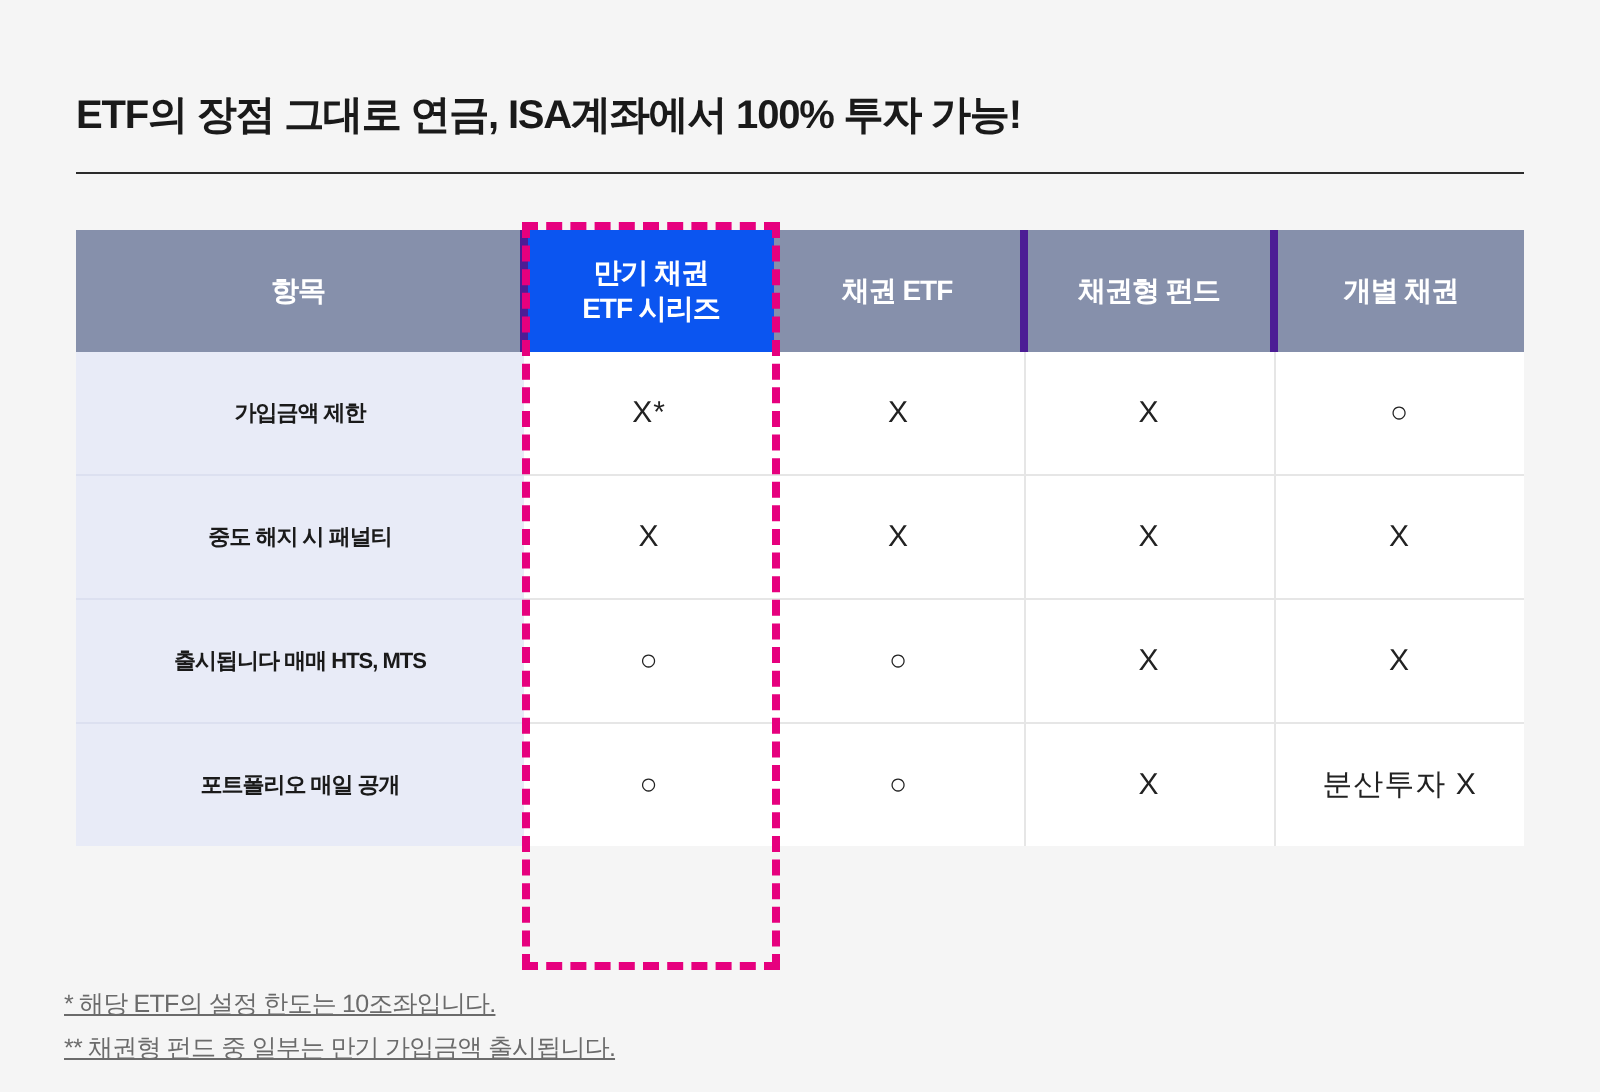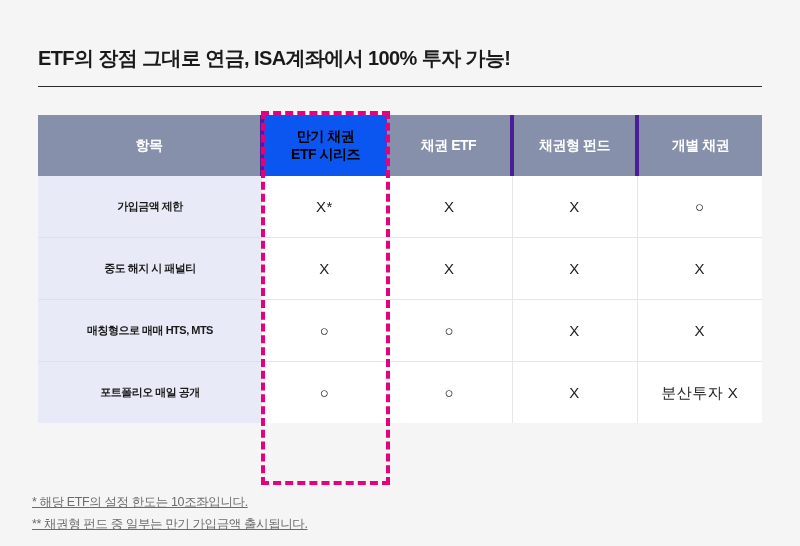--- a/index.html
+++ b/index.html
@@ -70,21 +70,21 @@
     letter-spacing: -0.5px;
     text-align: center;
     vertical-align: middle;
     border-right: 4px solid #4c1d95;
     padding: 0;
     line-height: 1.25;
   }
   thead th:last-child { border-right: none; }
   thead th.hl {
     background: #0B55F0;
-    color: #000000;
+    color: #ffffff;
     border-right: none;
     position: relative;
   }
 
   tbody td {
     height: 61px;
     background: #FFFFFF;
     font-size: 15px;
     text-align: center;
     vertical-align: middle;
@@ -205,21 +205,21 @@
           <td>
             <span class="mark">X</span><span class="mark sup"></span>
           </td>
           <td>
             <span class="mark">X</span><span class="mark sup"></span>
           </td>
         </tr>
 
 
         <tr>
-          <td class="rowlabel">매칭형으로 매매 HTS, MTS</td>
+          <td class="rowlabel">출시됩니다 매매 HTS, MTS</td>
           <td class="hl">
             <span class="mark">○</span><span class="mark sup"></span>
           </td>
           <td>
             <span class="mark">○</span><span class="mark sup"></span>
           </td>
           <td>
             <span class="mark">X</span><span class="mark sup"></span>
           </td>
           <td>

